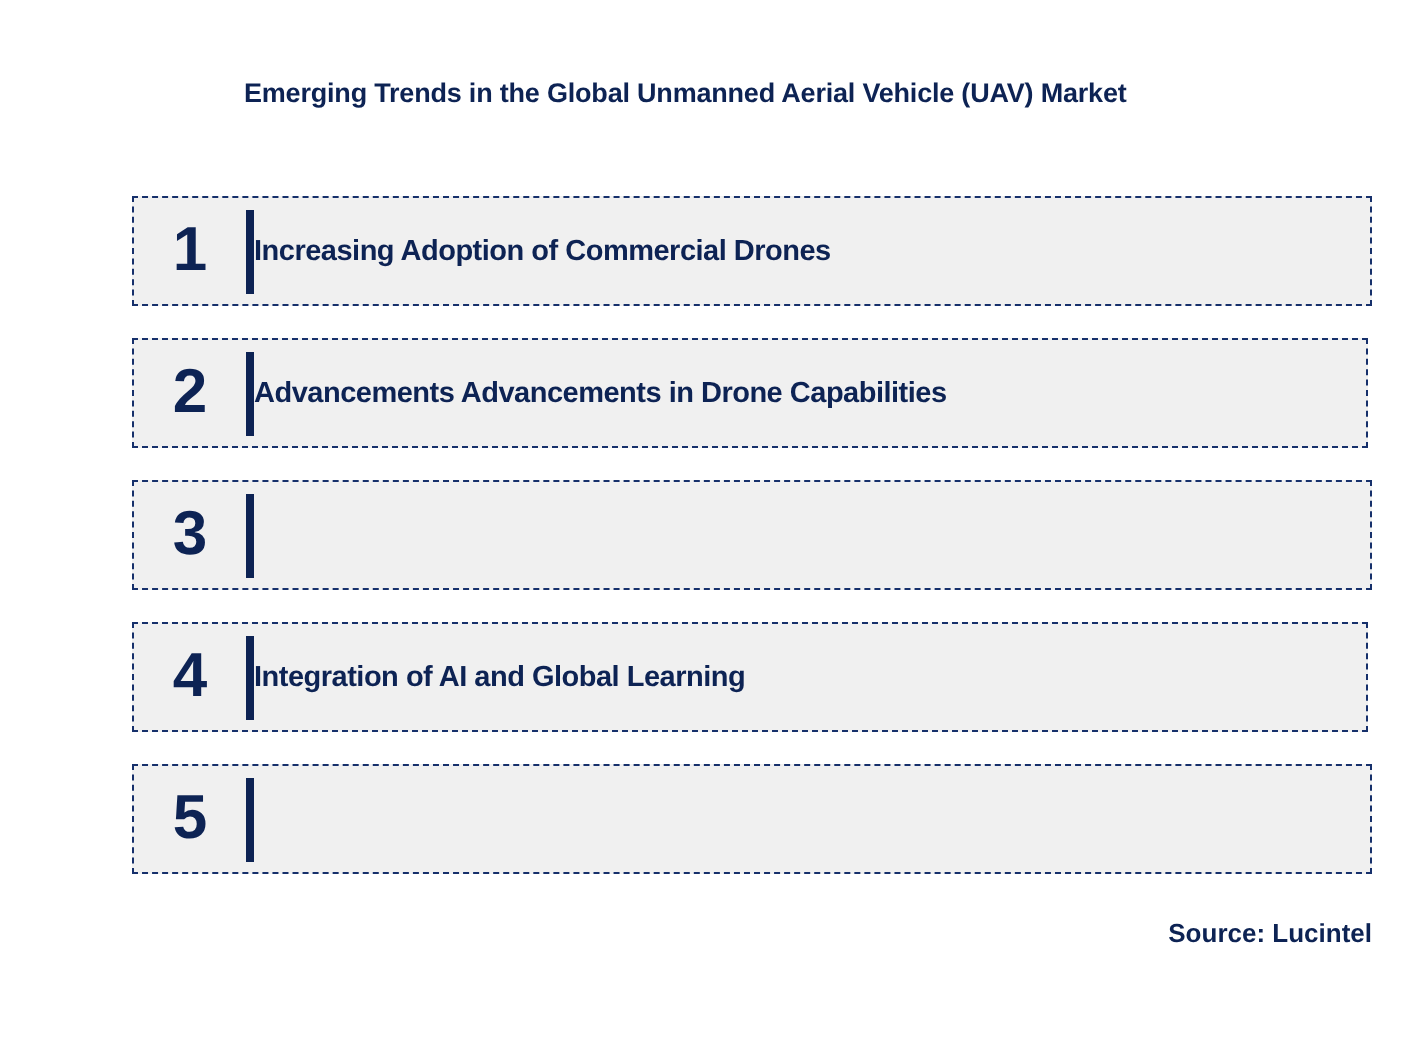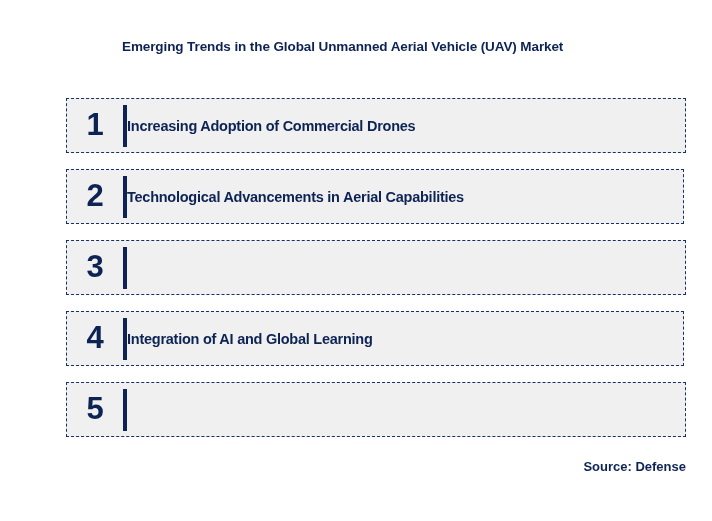--- a/index.html
+++ b/index.html
@@ -98,36 +98,36 @@
 
     <div class="trend-row w-wide">
       <div class="trend-number">1</div>
       <div class="trend-divider"></div>
       <div class="trend-label">Increasing Adoption of Commercial Drones</div>
     </div>
 
     <div class="trend-row w-narrow">
       <div class="trend-number">2</div>
       <div class="trend-divider"></div>
-      <div class="trend-label">Technological Advancements in Aerial Capabilities</div>
+      <div class="trend-label">Advancements Advancements in Drone Capabilities</div>
     </div>
 
     <div class="trend-row w-wide">
       <div class="trend-number">3</div>
       <div class="trend-divider"></div>
     </div>
 
     <div class="trend-row w-narrow">
       <div class="trend-number">4</div>
       <div class="trend-divider"></div>
       <div class="trend-label">Integration of AI and Global Learning</div>
     </div>
 
     <div class="trend-row w-wide">
       <div class="trend-number">5</div>
       <div class="trend-divider"></div>
     </div>
 
   </div>
 
-  <div class="source-note">Source: Defense</div>
+  <div class="source-note">Source: Lucintel</div>
 
 </div>
 
 </body></html>

